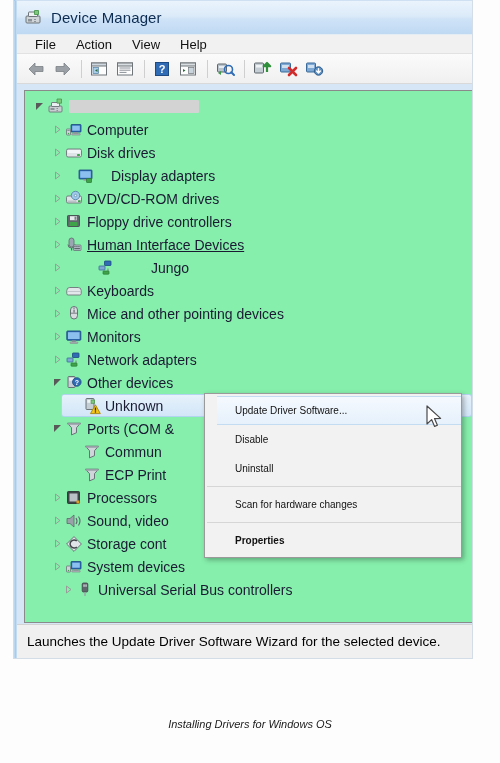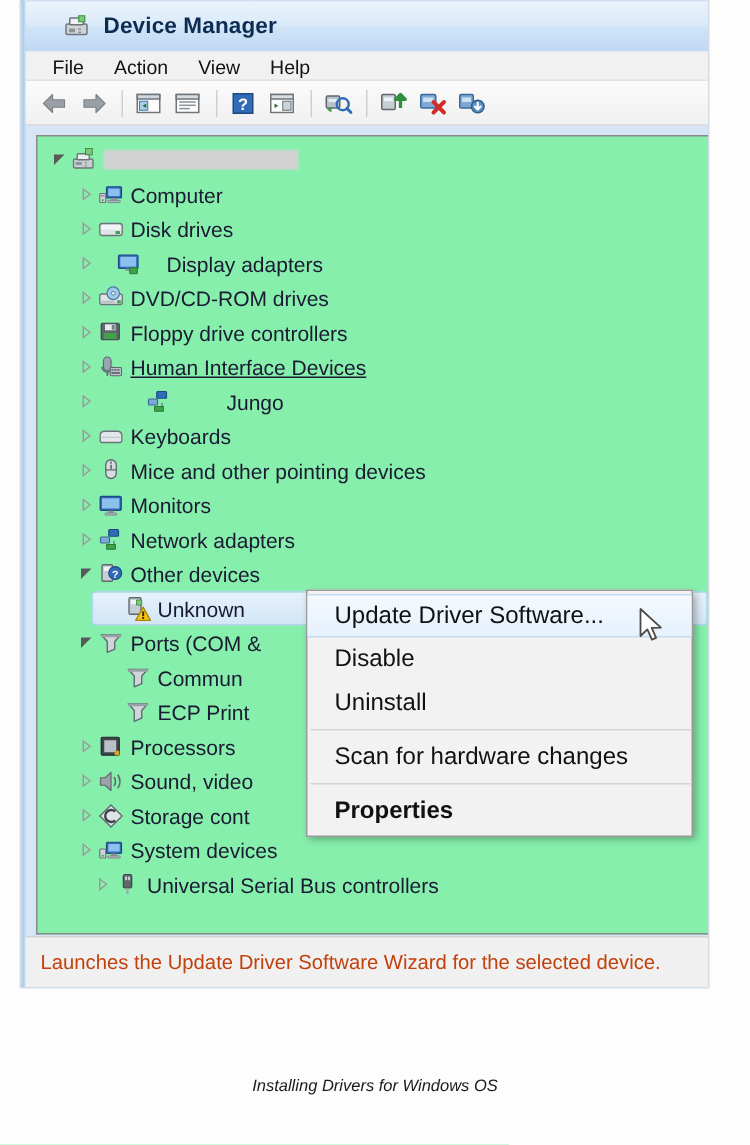--- a/index.html
+++ b/index.html
@@ -45,22 +45,21 @@
     background:linear-gradient(90deg,#c4ddf3,#a9cbeb,#cde3f7);
   }
 
   
   #titlebar {
     position: relative;
     height: 33px;
     background: linear-gradient(180deg,#eaf3fc 0%, #dcebf9 45%, #cfe3f7 55%, #bfd9f3 100%);
     display: flex;
     align-items: center;
-    padding-left: 25px;
-    font-weight: bold;
+    padding-left: 7px;
   }
   #title-text {
     font-size: 15px;
     color: #0d2c52;
     margin-left: 9px;
     letter-spacing: .1px;
     white-space: nowrap;
   }
   .tb-icon { width:18px; height:18px; display:block; }
 
@@ -179,21 +178,21 @@
     height: 34px;
     background: #f0f0f0;
     border-top: 1px solid #d3d3d3;
     display: flex;
     align-items: center;
     padding-left: 10px;
     box-sizing: border-box;
   }
   #status-text {
     font-size: 13.5px;
-    color: #c2410c;
+    color: #000000;
     white-space: nowrap;
   }
 
   
   #ctxmenu {
     position: absolute;
     left: 204px;
     top: 393px;
     width: 258px;
     background: #f2f2f2;
@@ -201,24 +200,25 @@
     box-shadow: 2px 2px 5px rgba(0,0,0,.30);
     padding: 2px 0;
     z-index: 40;
     box-sizing: border-box;
   }
   .ctx-item {
     height: 29px;
     display: flex;
     align-items: center;
     padding-left: 18px;
-    font-size: 16px;
+    font-size: 10px;
     color: #111;
     cursor: default;
     box-sizing: border-box;
+    margin-left: 12px;
   }
   .ctx-item.hover {
     background: linear-gradient(180deg,#f4f9fe,#e6f1fc);
     border-top: 1px solid #c4dcf2;
     border-bottom: 1px solid #c4dcf2;
   }
   .ctx-item.bold { font-weight: bold; }
   .ctx-sep {
     height: 1px;
     background: #d6d6d6;

